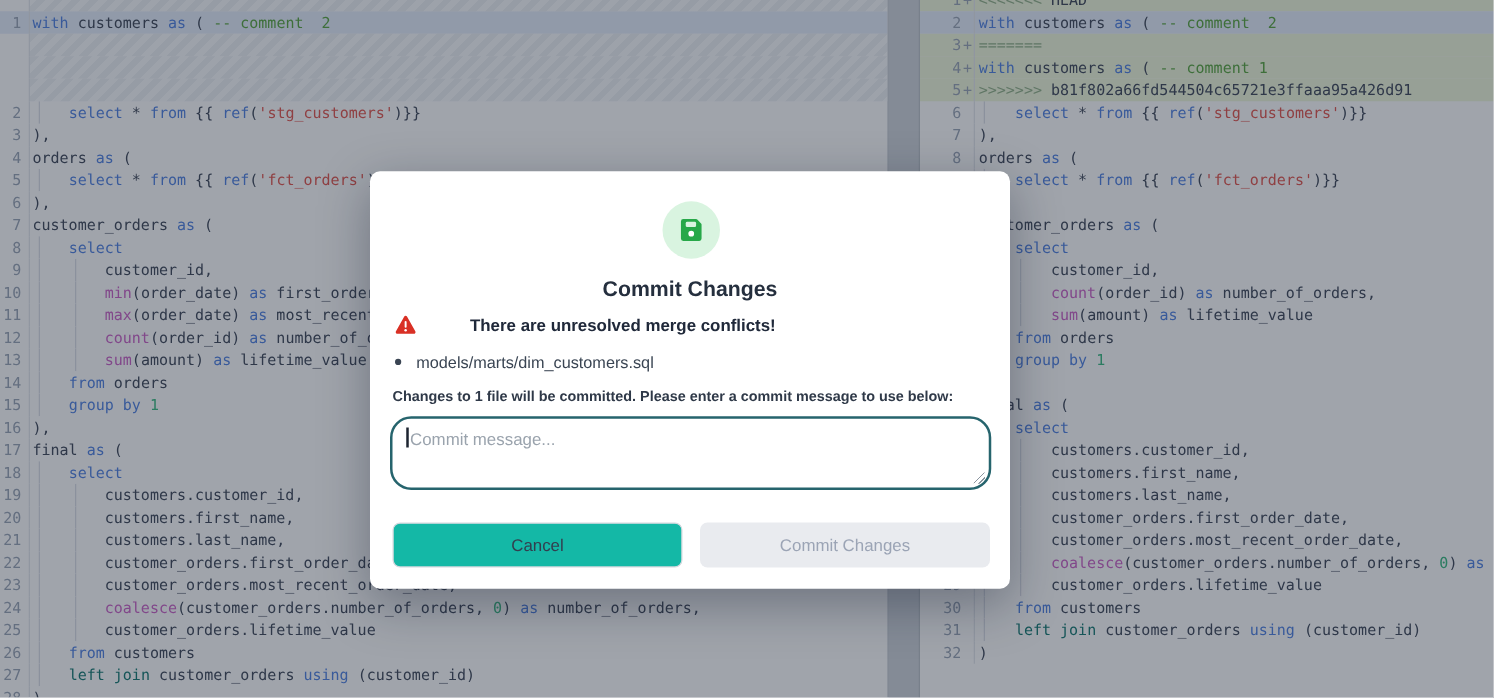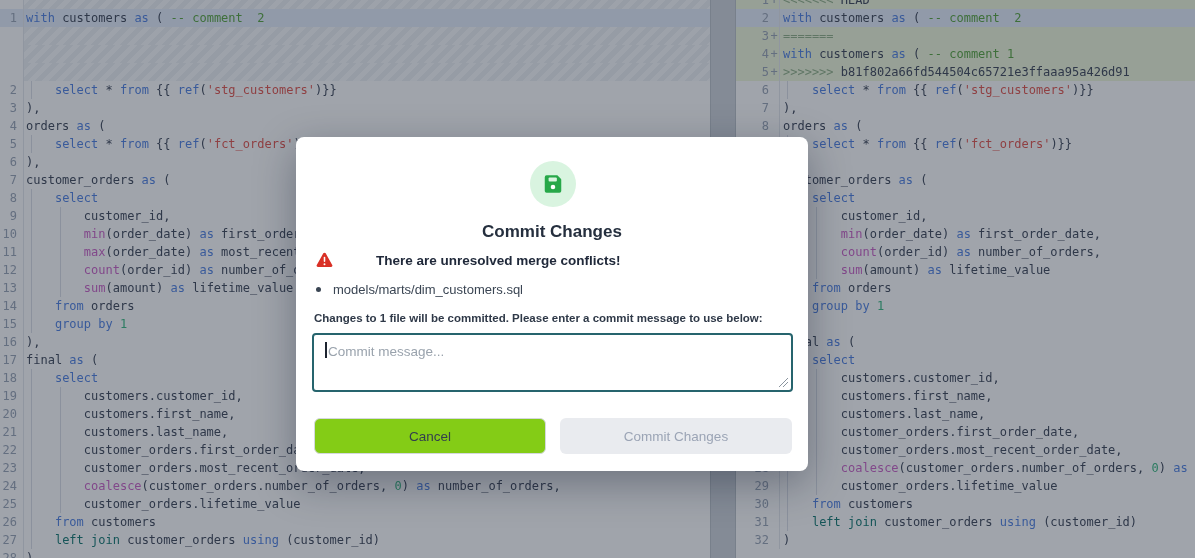--- a/index.html
+++ b/index.html
@@ -47,30 +47,30 @@
          font-size:17px;font-weight:700;color:#252f3e;}
   .modal .modal-title{top:85px;}
   .warn-row{position:absolute;left:20px;top:115px;display:flex;align-items:center;gap:7px;}
   .warn-text{font-size:13.5px;font-weight:700;color:#20293a;margin-left:36px;}
   .file-row{position:absolute;left:20px;top:145px;display:flex;align-items:center;gap:12px;}
   .file-bullet{width:5px;height:5px;border-radius:50%;background:#3a4553;}
   .file-text{font-size:13px;color:#3a4553;}
   .msg-label{position:absolute;left:18px;top:175px;font-size:11.5px;font-weight:700;color:#2f3948;}
   .ta-wrap{position:absolute;left:16px;top:196px;width:481px;height:59px;}
   .ta-wrap textarea{width:100%;height:100%;box-sizing:border-box;resize:none;
-         border:2px solid #26646d;border-radius:4px;padding:9px 12px 0 14px;
+         border:2px solid #26646d;border-radius:17px;padding:9px 12px 0 14px;
          font-family:"Liberation Sans",sans-serif;font-size:13.5px;color:#25303f;outline:none;}
   .ta-wrap textarea::placeholder{color:#9aa3ad;}
   .caret{position:absolute;left:13px;top:9px;width:1.5px;height:16px;background:#1d2430;}
   .resize-grip{position:absolute;right:5px;bottom:5px;width:9px;height:9px;pointer-events:none;
          background:linear-gradient(135deg,transparent 0 45%,#8b959f 45% 52%,transparent 52% 68%,#8b959f 68% 75%,transparent 75%);}
   .btn{position:absolute;top:281px;width:232px;height:36px;border-radius:6px;
          font-family:"Liberation Sans",sans-serif;font-size:13.5px;display:flex;
          align-items:center;justify-content:center;cursor:pointer;box-sizing:border-box;}
-  .btn-cancel{left:18px;background:#84cc16;border:1px solid #d4d8de;color:#333e4e;font-weight:500;}
+  .btn-cancel{left:18px;background:#14b8a6;border:1px solid #d4d8de;color:#333e4e;font-weight:500;}
   .btn-commit{left:264px;background:#e9ebef;border:none;color:#9ba4b5;font-weight:500;}
 </style>
 </head>
 <body>
 
 <div class="editor">
   <div class="pane pane-left">
     <div class="rows" id="left-rows">
         <div class="row"><span class="gutter"></span><span class="code filler"></span></div>
         <div class="row hl-mod"><span class="gutter">1</span><span class="code"><span class="tk-kw">with</span><span class="tk-tx"> customers </span><span class="tk-kw">as</span><span class="tk-tx"> ( </span><span class="tk-cm">-- comment  2</span></span></div>
@@ -115,21 +115,20 @@
         <div class="row hl-add"><span class="gutter">4</span><span class="plus">+</span><span class="code"><span class="tk-kw">with</span><span class="tk-tx"> customers </span><span class="tk-kw">as</span><span class="tk-tx"> ( </span><span class="tk-cm">-- comment 1</span></span></div>
         <div class="row hl-add"><span class="gutter">5</span><span class="plus">+</span><span class="code"><span class="tk-cg">&gt;&gt;&gt;&gt;&gt;&gt;&gt; </span><span class="tk-tx">b81f802a66fd544504c65721e3ffaaa95a426d91</span></span></div>
         <div class="row"><span class="gutter">6</span><span class="plus"></span><span class="code g1"><span class="tk-tx">    </span><span class="tk-kw">select</span><span class="tk-tx"> * </span><span class="tk-kw">from</span><span class="tk-tx"> {{ </span><span class="tk-kw">ref</span><span class="tk-tx">(</span><span class="tk-st">'stg_customers'</span><span class="tk-tx">)}}</span></span></div>
         <div class="row"><span class="gutter">7</span><span class="plus"></span><span class="code"><span class="tk-tx">),</span></span></div>
         <div class="row"><span class="gutter">8</span><span class="plus"></span><span class="code"><span class="tk-tx">orders </span><span class="tk-kw">as</span><span class="tk-tx"> (</span></span></div>
         <div class="row"><span class="gutter">9</span><span class="plus"></span><span class="code g1"><span class="tk-tx">    </span><span class="tk-kw">select</span><span class="tk-tx"> * </span><span class="tk-kw">from</span><span class="tk-tx"> {{ </span><span class="tk-kw">ref</span><span class="tk-tx">(</span><span class="tk-st">'fct_orders'</span><span class="tk-tx">)}}</span></span></div>
         <div class="row"><span class="gutter">10</span><span class="plus"></span><span class="code"><span class="tk-tx">),</span></span></div>
         <div class="row"><span class="gutter">11</span><span class="plus"></span><span class="code"><span class="tk-tx">customer_orders </span><span class="tk-kw">as</span><span class="tk-tx"> (</span></span></div>
         <div class="row"><span class="gutter">12</span><span class="plus"></span><span class="code g1"><span class="tk-tx">    </span><span class="tk-kw">select</span></span></div>
         <div class="row"><span class="gutter">13</span><span class="plus"></span><span class="code g1 g2"><span class="tk-tx">        customer_id,</span></span></div>
-        <div class="row"><span class="gutter">14</span><span class="plus"></span><span class="code g1 g2"><span class="tk-tx">        </span><span class="tk-fn">min</span><span class="tk-tx">(order_date) </span><span class="tk-kw">as</span><span class="tk-tx"> first_order_date,</span></span></div>
         <div class="row"><span class="gutter">16</span><span class="plus"></span><span class="code g1 g2"><span class="tk-tx">        </span><span class="tk-fn">count</span><span class="tk-tx">(order_id) </span><span class="tk-kw">as</span><span class="tk-tx"> number_of_orders,</span></span></div>
         <div class="row"><span class="gutter">17</span><span class="plus"></span><span class="code g1 g2"><span class="tk-tx">        </span><span class="tk-fn">sum</span><span class="tk-tx">(amount) </span><span class="tk-kw">as</span><span class="tk-tx"> lifetime_value</span></span></div>
         <div class="row"><span class="gutter">18</span><span class="plus"></span><span class="code g1"><span class="tk-tx">    </span><span class="tk-kw">from</span><span class="tk-tx"> orders</span></span></div>
         <div class="row"><span class="gutter">19</span><span class="plus"></span><span class="code g1"><span class="tk-tx">    </span><span class="tk-kw">group</span><span class="tk-tx"> </span><span class="tk-kw">by</span><span class="tk-tx"> </span><span class="tk-nb">1</span></span></div>
         <div class="row"><span class="gutter">20</span><span class="plus"></span><span class="code"><span class="tk-tx">),</span></span></div>
         <div class="row"><span class="gutter">21</span><span class="plus"></span><span class="code"><span class="tk-tx">final </span><span class="tk-kw">as</span><span class="tk-tx"> (</span></span></div>
         <div class="row"><span class="gutter">22</span><span class="plus"></span><span class="code g1"><span class="tk-tx">    </span><span class="tk-kw">select</span></span></div>
         <div class="row"><span class="gutter">23</span><span class="plus"></span><span class="code g1 g2"><span class="tk-tx">        customers.customer_id,</span></span></div>
         <div class="row"><span class="gutter">24</span><span class="plus"></span><span class="code g1 g2"><span class="tk-tx">        customers.first_name,</span></span></div>
         <div class="row"><span class="gutter">25</span><span class="plus"></span><span class="code g1 g2"><span class="tk-tx">        customers.last_name,</span></span></div>

